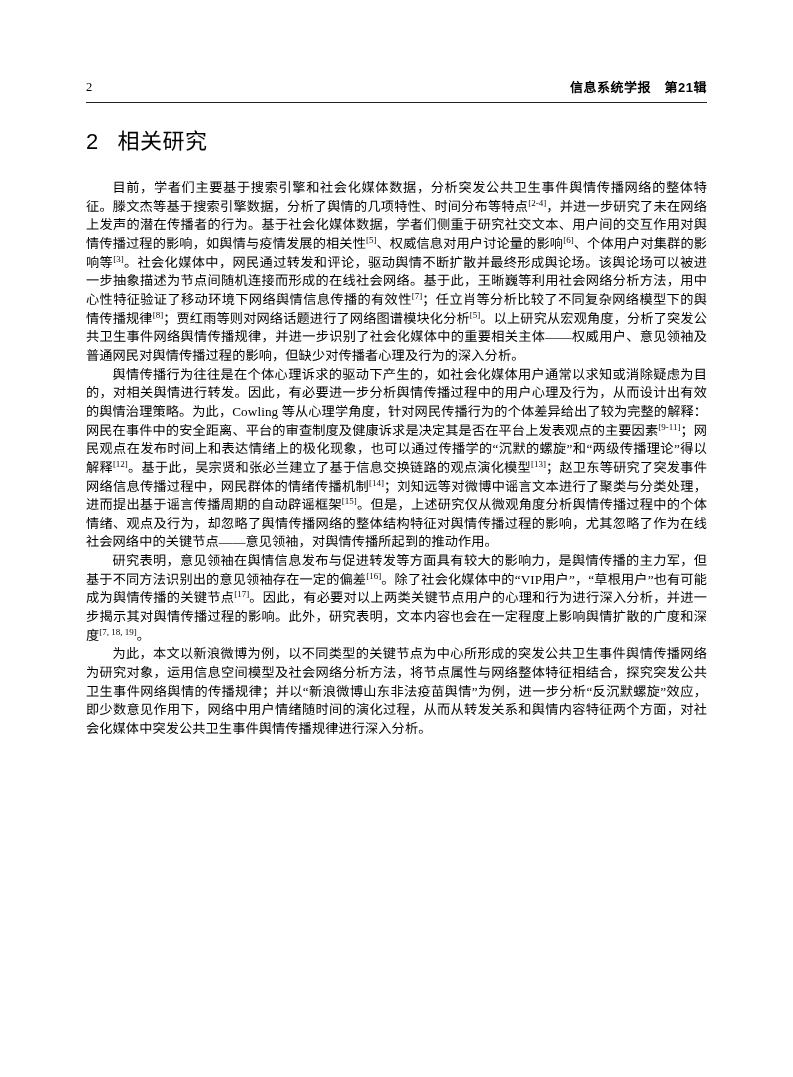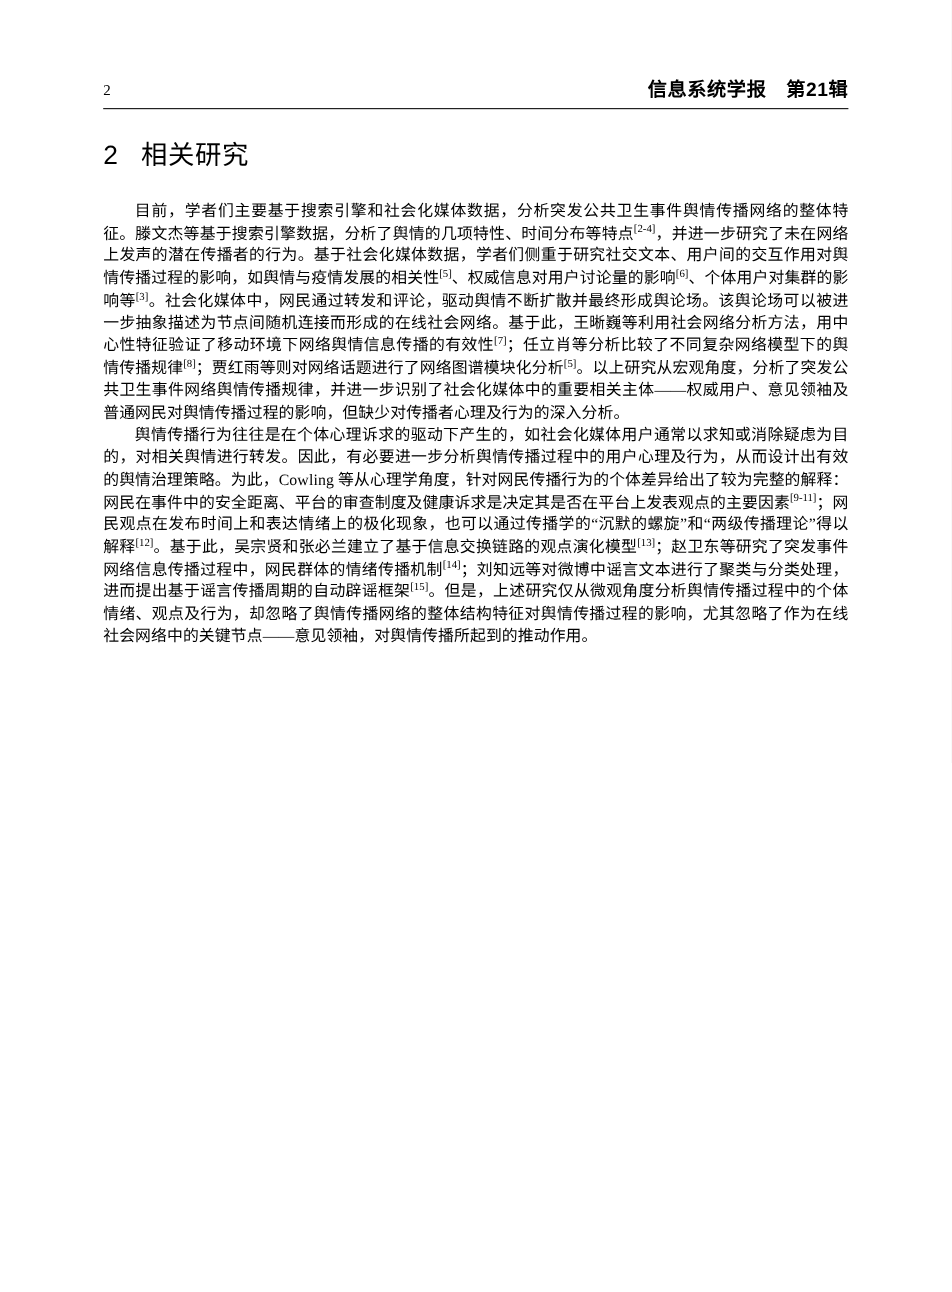--- a/index.html
+++ b/index.html
@@ -23,22 +23,23 @@
     padding-bottom: 7px;
     border-bottom: 1px solid #222;
   }
   .page-number {
     font-family: "Liberation Serif", "DejaVu Serif", serif;
     font-weight: 400;
   }
   .journal-title {
     font-family: "Liberation Sans", "DejaVu Sans", sans-serif;
     font-weight: 700;
-    font-size: 16px;
+    font-size: 13px;
     letter-spacing: 0.5px;
+    margin-top: 12px;
   }
   .section-heading {
     margin: 26px 0 24px 0;
     font-family: "Liberation Sans", "DejaVu Sans", sans-serif;
     font-weight: 400;
     font-size: 22px;
     line-height: 26px;
     letter-spacing: 0.5px;
   }
   .section-heading .section-number { margin-right: 0.85em; }
@@ -70,15 +71,17 @@
     <span class="journal-title">信息系统学报　第21辑</span>
   </div>
 
   <h1 class="section-heading">
     <span class="section-number">2</span><span>相关研究</span>
   </h1>
 
   <div class="body-text">
       <p class="para">目前，学者们主要基于搜索引擎和社会化媒体数据，分析突发公共卫生事件舆情传播网络的整体特征。滕文杰等基于搜索引擎数据，分析了舆情的几项特性、时间分布等特点<sup class="cite">[2-4]</sup>，并进一步研究了未在网络上发声的潜在传播者的行为。基于社会化媒体数据，学者们侧重于研究社交文本、用户间的交互作用对舆情传播过程的影响，如舆情与疫情发展的相关性<sup class="cite">[5]</sup>、权威信息对用户讨论量的影响<sup class="cite">[6]</sup>、个体用户对集群的影响等<sup class="cite">[3]</sup>。社会化媒体中，网民通过转发和评论，驱动舆情不断扩散并最终形成舆论场。该舆论场可以被进一步抽象描述为节点间随机连接而形成的在线社会网络。基于此，王晰巍等利用社会网络分析方法，用中心性特征验证了移动环境下网络舆情信息传播的有效性<sup class="cite">[7]</sup>；任立肖等分析比较了不同复杂网络模型下的舆情传播规律<sup class="cite">[8]</sup>；贾红雨等则对网络话题进行了网络图谱模块化分析<sup class="cite">[5]</sup>。以上研究从宏观角度，分析了突发公共卫生事件网络舆情传播规律，并进一步识别了社会化媒体中的重要相关主体——权威用户、意见领袖及普通网民对舆情传播过程的影响，但缺少对传播者心理及行为的深入分析。</p>
       <p class="para">舆情传播行为往往是在个体心理诉求的驱动下产生的，如社会化媒体用户通常以求知或消除疑虑为目的，对相关舆情进行转发。因此，有必要进一步分析舆情传播过程中的用户心理及行为，从而设计出有效的舆情治理策略。为此，Cowling 等从心理学角度，针对网民传播行为的个体差异给出了较为完整的解释：网民在事件中的安全距离、平台的审查制度及健康诉求是决定其是否在平台上发表观点的主要因素<sup class="cite">[9-11]</sup>；网民观点在发布时间上和表达情绪上的极化现象，也可以通过传播学的“沉默的螺旋”和“两级传播理论”得以解释<sup class="cite">[12]</sup>。基于此，吴宗贤和张必兰建立了基于信息交换链路的观点演化模型<sup class="cite">[13]</sup>；赵卫东等研究了突发事件网络信息传播过程中，网民群体的情绪传播机制<sup class="cite">[14]</sup>；刘知远等对微博中谣言文本进行了聚类与分类处理，进而提出基于谣言传播周期的自动辟谣框架<sup class="cite">[15]</sup>。但是，上述研究仅从微观角度分析舆情传播过程中的个体情绪、观点及行为，却忽略了舆情传播网络的整体结构特征对舆情传播过程的影响，尤其忽略了作为在线社会网络中的关键节点——意见领袖，对舆情传播所起到的推动作用。</p>
+      <p class="para">研究表明，意见领袖在舆情信息发布与促进转发等方面具有较大的影响力，是舆情传播的主力军，但基于不同方法识别出的意见领袖存在一定的偏差<sup class="cite">[16]</sup>。除了社会化媒体中的“VIP用户”，“草根用户”也有可能成为舆情传播的关键节点<sup class="cite">[17]</sup>。因此，有必要对以上两类关键节点用户的心理和行为进行深入分析，并进一步揭示其对舆情传播过程的影响。此外，研究表明，文本内容也会在一定程度上影响舆情扩散的广度和深度<sup class="cite">[7, 18, 19]</sup>。</p>
+      <p class="para">为此，本文以新浪微博为例，以不同类型的关键节点为中心所形成的突发公共卫生事件舆情传播网络为研究对象，运用信息空间模型及社会网络分析方法，将节点属性与网络整体特征相结合，探究突发公共卫生事件网络舆情的传播规律；并以“新浪微博山东非法疫苗舆情”为例，进一步分析“反沉默螺旋”效应，即少数意见作用下，网络中用户情绪随时间的演化过程，从而从转发关系和舆情内容特征两个方面，对社会化媒体中突发公共卫生事件舆情传播规律进行深入分析。</p>
     </div>
 
 </div>
 
 </body></html>

